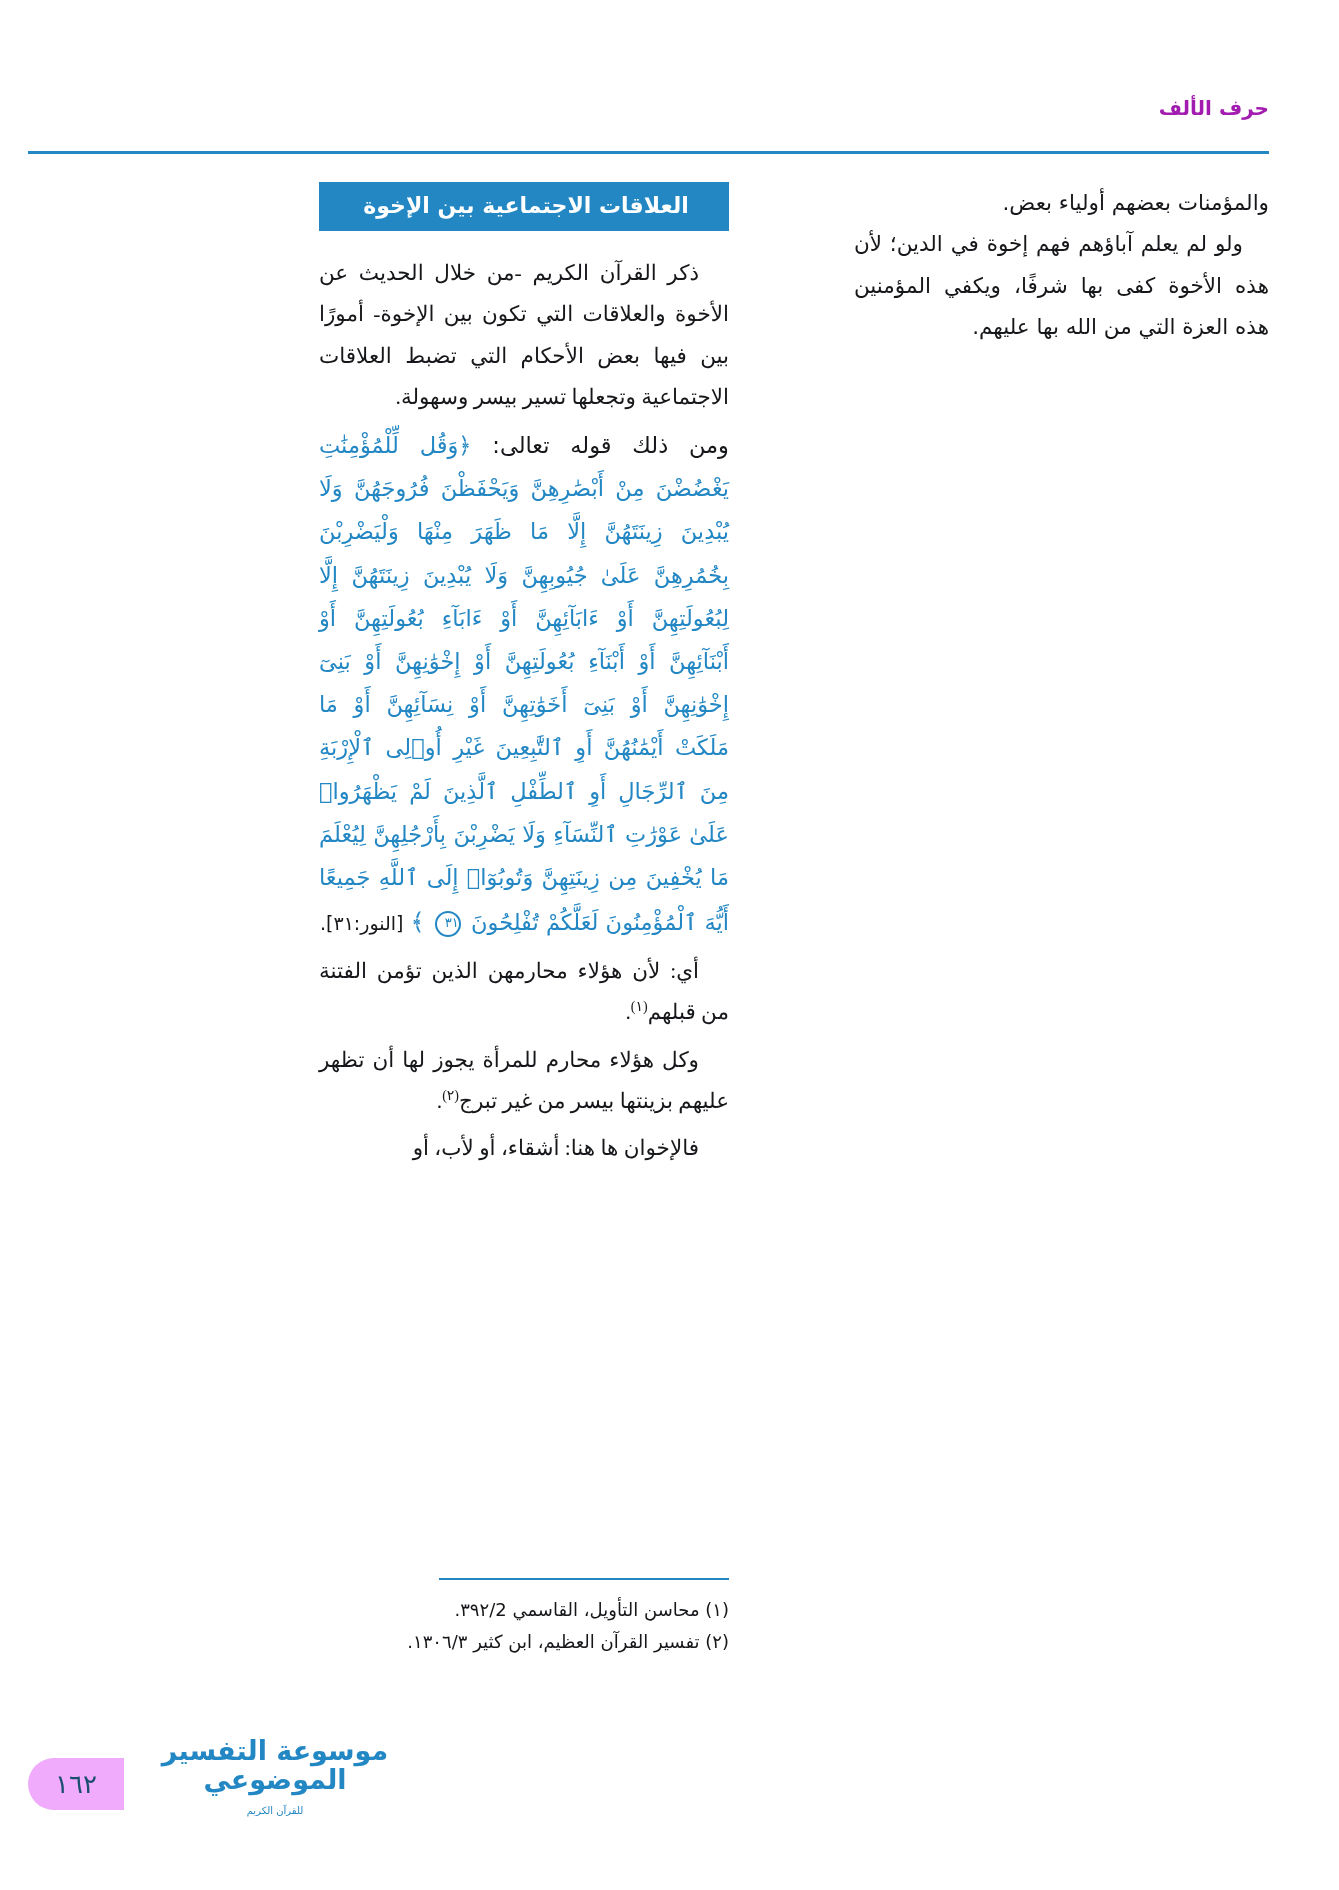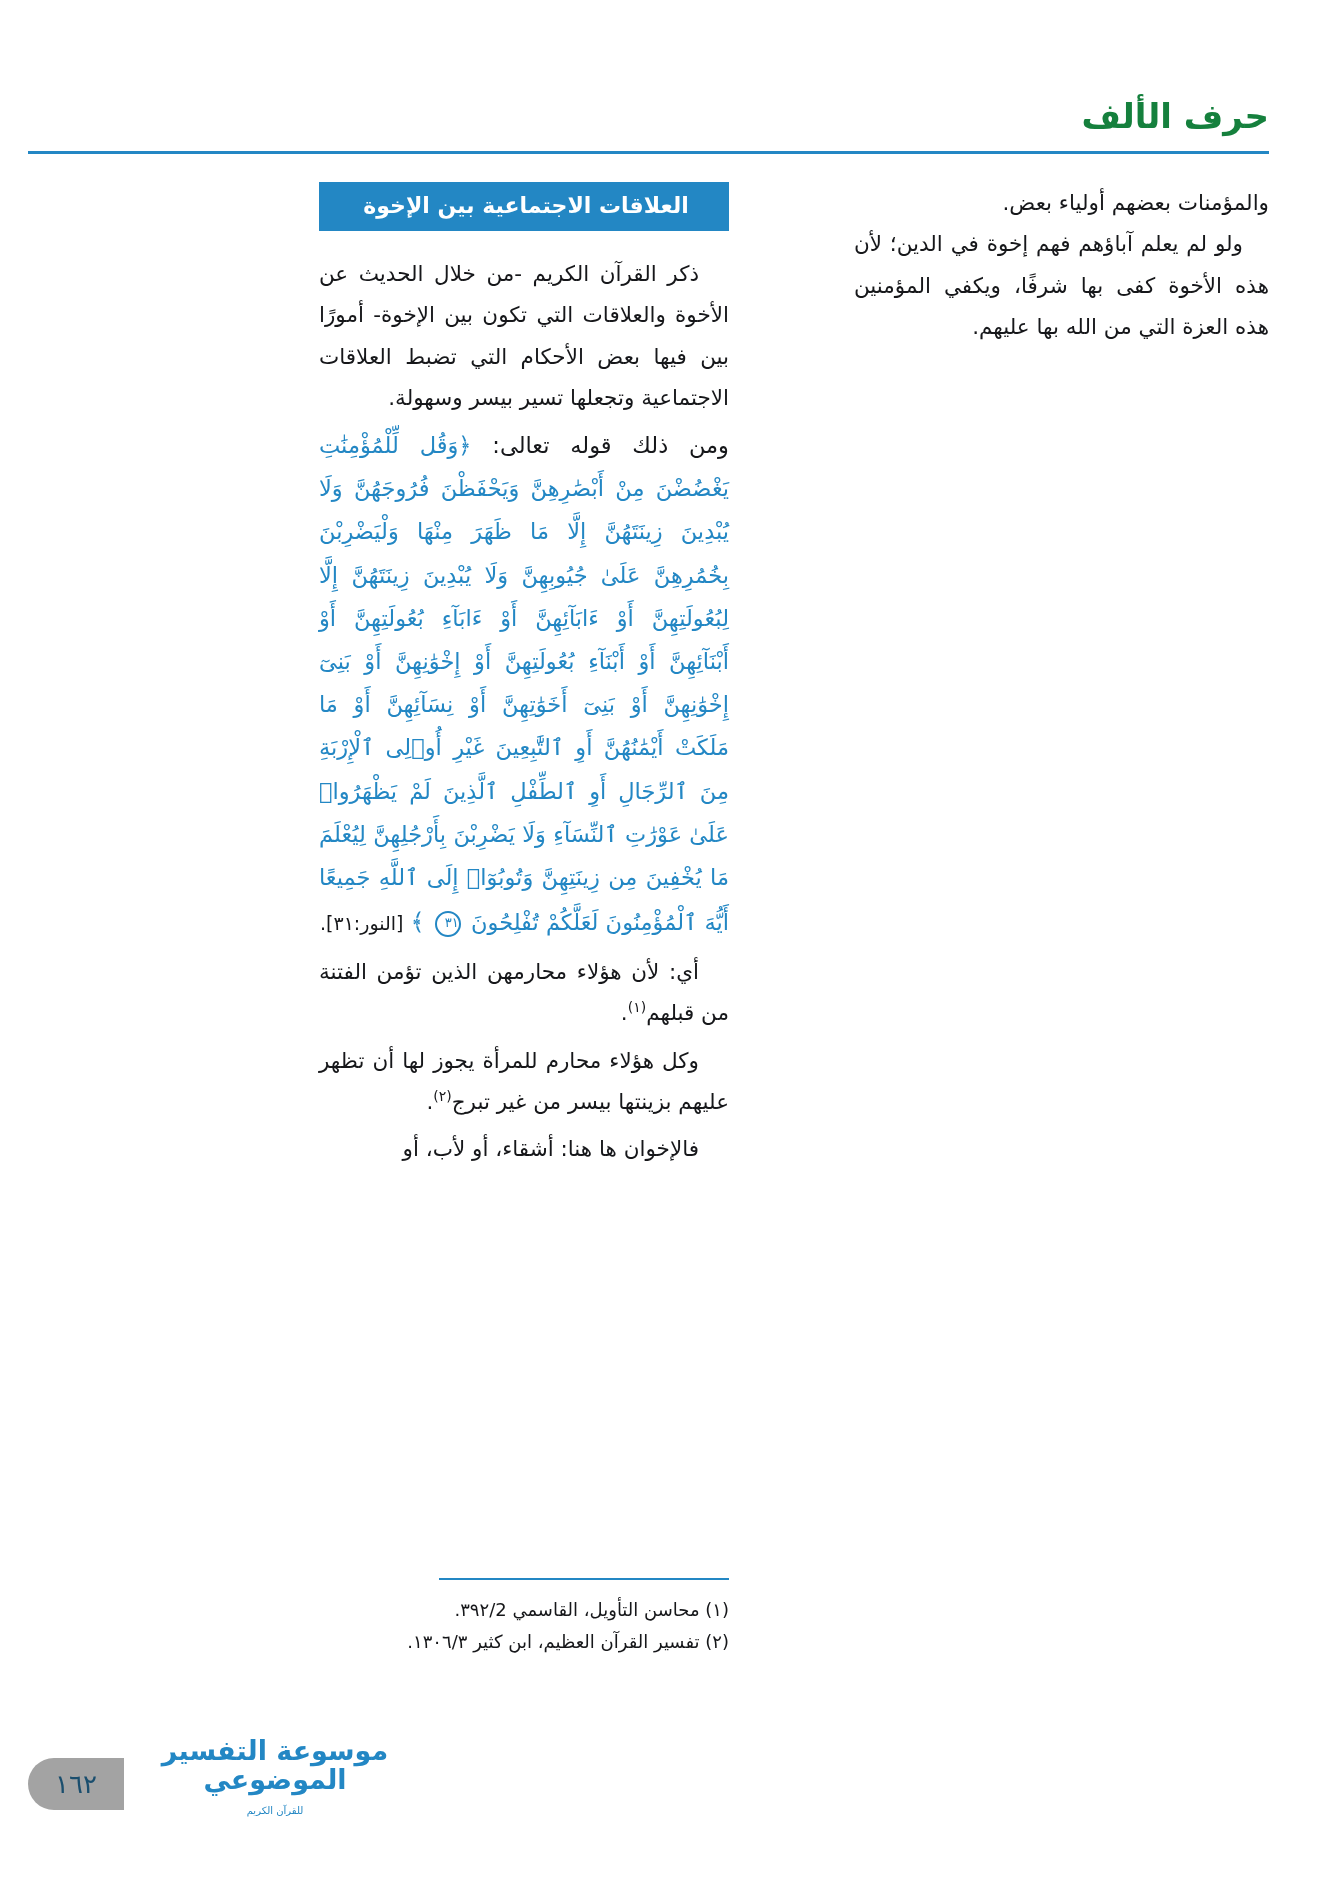--- a/index.html
+++ b/index.html
@@ -25,23 +25,23 @@
     position: absolute;
     top: 96px;
     left: 28px;
     right: 70px;
     height: 62px;
   }
   .header-title {
     position: absolute;
     right: 0;
     top: 0;
-    font-size: 34px;
+    font-size: 20px;
     font-weight: bold;
-    color: #15803d;
+    color: #a21caf;
     letter-spacing: -1px;
     direction: rtl;
   }
   .header-rule {
     position: absolute;
     left: 0;
     right: 0;
     top: 55px;
     height: 3px;
     background: #2387c4;
@@ -94,20 +94,21 @@
 
   .ltext {
     font-size: 21.5px;
     line-height: 1.92;
     color: #16171a;
     text-align: justify;
     text-align-last: right;
   }
   .ltext p {
     margin: 0 0 6px 0;
+    font-family: Liberation Serif, serif;
   }
   .ltext p.indent {
     text-indent: 30px;
   }
 
   
   .quran {
     color: #2387c4;
     font-size: 22.5px;
     line-height: 1.92;
@@ -175,21 +176,21 @@
     left: 0;
     right: 0;
     height: 90px;
   }
   .page-number-pill {
     position: absolute;
     left: 28px;
     bottom: 8px;
     width: 96px;
     height: 52px;
-    background: #a3a3a3;
+    background: #f0abfc;
     border-radius: 26px 0 0 26px;
     color: #1a4e6e;
     font-size: 26px;
     display: flex;
     align-items: center;
     justify-content: center;
     letter-spacing: 2px;
   }
   .logo {
     position: absolute;

